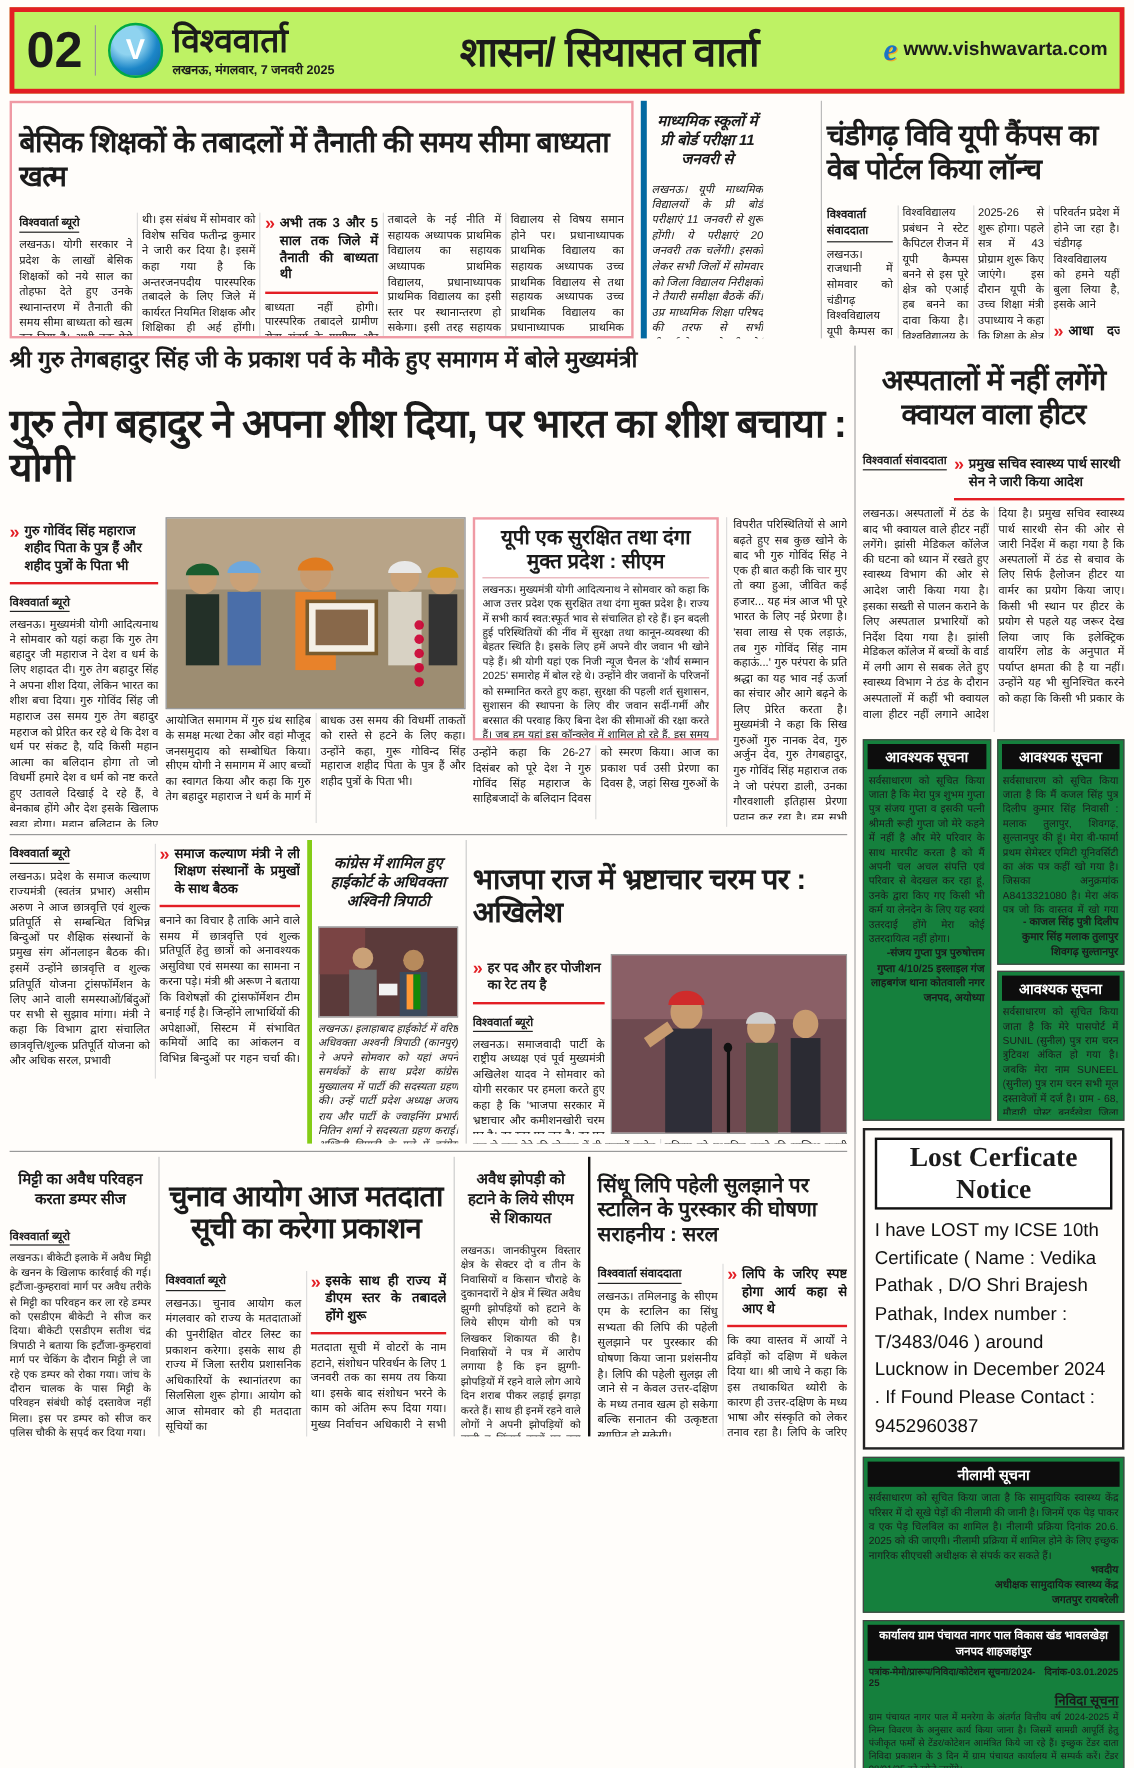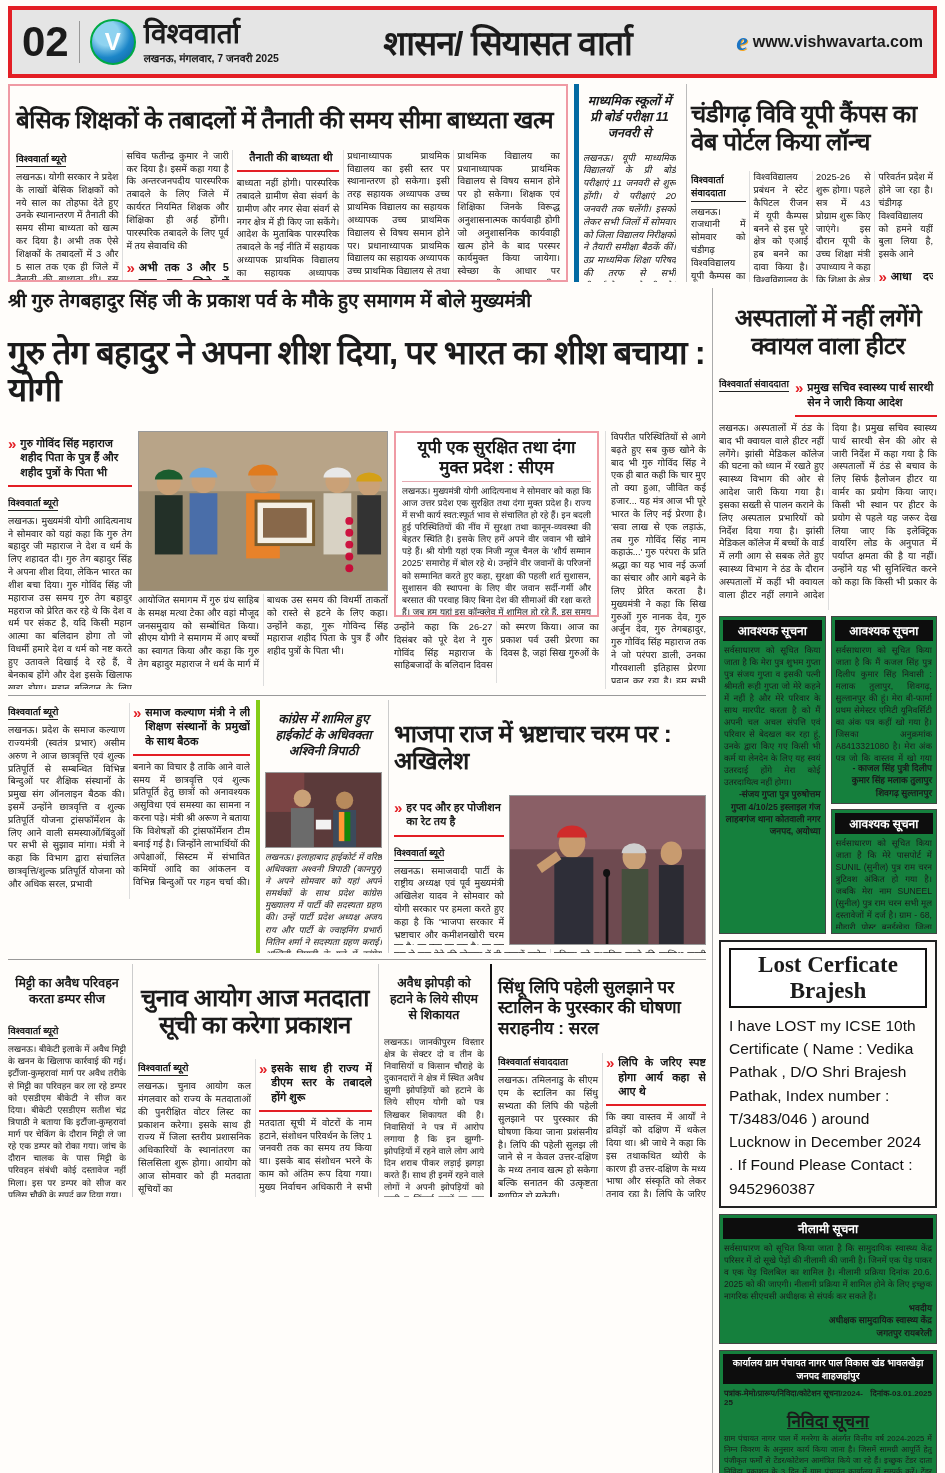--- a/index.html
+++ b/index.html
@@ -2,21 +2,21 @@
 <html lang="hi"><head>
 <meta charset="utf-8">
 <style>
   html,body{margin:0;padding:0;background:#e8e8e4;}
   .page{width:945px;min-height:1473px;margin:0 auto;background:#fffdfa;color:#1b1b1b;
         font-family:"Liberation Sans","DejaVu Sans",sans-serif;box-sizing:border-box;
         padding:6px 8px;overflow:hidden;position:relative;}
   *{box-sizing:border-box;}
 
   
-  .masthead{border:4px solid #e31e24;display:flex;align-items:center;height:72px;padding:2px 10px;background:#e5e5e5;}
+  .masthead{border:4px solid #e31e24;display:flex;align-items:center;height:72px;padding:2px 10px;background:#bef264;}
   .pageno{font-size:42px;font-weight:700;line-height:1;padding-right:10px;border-right:1px solid #999;}
   .brandwrap{display:flex;align-items:center;gap:8px;padding-left:10px;}
   .logo{width:46px;height:46px;border-radius:50%;background:radial-gradient(circle at 35% 30%,#8fd3f0 0 30%,#1c86c8 60%,#0b5f98);
         display:flex;align-items:center;justify-content:center;color:#fff;font-weight:700;font-size:24px;
         border:2px solid #0a4; }
   .brand{font-size:28px;font-weight:700;letter-spacing:0;line-height:1;}
   .dateline{font-size:10.5px;font-weight:700;margin-top:3px;}
   .section-title{flex:1;text-align:center;font-size:34px;font-weight:700;letter-spacing:-1px;}
   .mh-right{display:flex;align-items:center;gap:5px;}
   .e-icon{font-family:"Liberation Serif",serif;font-style:italic;font-weight:700;color:#1b74c4;font-size:26px;
@@ -40,23 +40,23 @@
   .clip{overflow:hidden;}
 
   
   .pinkbox{border:2px solid #ef9aa4;padding:5px 6px;background:#fff;}
   .obox{border:1.5px solid #444;padding:4px;background:#15803d;}
   .bhead{background:#0d0d0d;color:#fff;text-align:center;font-weight:700;font-size:12px;padding:2px 0;margin:-1px -1px 3px;}
   .sig{font-weight:700;text-align:right;font-size:8.8px;line-height:1.4;}
 
   
   .topband{display:flex;gap:6px;margin-top:6px;height:198px;}
-  .art-basic{width:560px;border:2px solid #ef9aa4;padding:4px 6px;}
+  .art-basic{width:520px;border:2px solid #ef9aa4;padding:4px 6px;}
   .art-preboard{width:106px;border-left:5px solid #0369a1;padding:0 4px;font-style:italic;}
-  .art-chd{flex:1;border-left:1px solid #bbb;padding:0 4px;}
+  .art-chd{flex:1;border-left:1px solid #bbb;padding:0 4px;margin-left:38px;}
 
   .mid{display:flex;gap:6px;margin-top:6px;}
   .mid-left{width:698px;}
   .rail{flex:1;border-left:1px solid #aaa;padding-left:6px;}
 
   .guru-cols{display:flex;gap:6px;margin-top:3px;height:258px;}
   .g-c1{width:124px;}
   .g-c2{width:250px;display:flex;flex-direction:column;gap:3px;}
   .g-c3{width:205px;}
   .g-c4{flex:1;border-left:1px solid #ddd;padding-left:5px;}
@@ -80,21 +80,21 @@
   .lost{border:2px solid #222;padding:6px 8px;margin-top:6px;}
   .lost-title{font-family:"Liberation Serif","DejaVu Serif",serif;font-weight:700;font-size:23px;text-align:center;
               border:2px solid #111;padding:2px 0;margin-bottom:6px;background:#fff;}
   .lost-body{font-size:15.5px;line-height:1.5;font-weight:400;color:#111;}
 
   
   .rail-notices{display:grid;grid-template-columns:1fr 1fr;gap:5px;margin-top:6px;}
   .notice-body{font-size:8.6px;line-height:1.4;text-align:justify;}
   .small{font-size:7.8px;line-height:1.4;text-align:justify;}
   .tnd-meta{display:flex;justify-content:flex-end;font-size:8px;font-weight:700;margin:2px 0;}
-  .tnd-title{text-align:center;font-weight:700;font-size:17px;text-decoration:underline;margin:2px 0;}
+  .tnd-title{text-align:right;font-weight:700;font-size:11px;text-decoration:underline;margin:2px 0;}
 </style>
 </head>
 <body>
 
 <div class="page">
 
   <header class="masthead">
     <div class="pageno">02</div>
     <div class="brandwrap">
       <div class="logo">V</div>
@@ -340,21 +340,21 @@
             <div class="sig">- काजल सिंह पुत्री दिलीप कुमार सिंह मलाक तुलापुर शिवगढ़ सुल्तानपुर</div>
           </div>
           <div class="obox">
             <div class="bhead">आवश्यक सूचना</div>
             <div class="notice-body clip" style="max-height:92px;">सर्वसाधारण को सूचित किया जाता है कि मेरे पासपोर्ट में SUNIL (सुनील) पुत्र राम चरन त्रुटिवश अंकित हो गया है। जबकि मेरा नाम SUNEEL (सुनील) पुत्र राम चरन सभी मूल दस्तावेजों में दर्ज है। ग्राम - 68, मौहारी पोस्ट बनुईखेड़ा जिला उन्नाव अब उपरोक्त विवरण इसी नाम से जाना जाएगा।</div>
           </div>
         </div>
       </div>
 
       <div class="lost">
-        <div class="lost-title">Lost Cerficate Brajesh</div>
+        <div class="lost-title">Lost Cerficate Notice</div>
         <div class="lost-body">I have LOST my ICSE 10th Certificate ( Name : Vedika Pathak , D/O Shri Brajesh Pathak, Index number : T/3483/046 ) around Lucknow in December 2024 . If Found Please Contact : 9452960387</div>
       </div>
 
       <div class="obox" style="margin-top:6px;">
         <div class="bhead">नीलामी सूचना</div>
         <div class="notice-body">सर्वसाधारण को सूचित किया जाता है कि सामुदायिक स्वास्थ्य केंद्र परिसर में दो सूखे पेड़ों की नीलामी की जानी है। जिनमें एक पेड़ पाकर व एक पेड़ चिलबिल का शामिल है। नीलामी प्रक्रिया दिनांक 20.6. 2025 को की जाएगी। नीलामी प्रक्रिया में शामिल होने के लिए इच्छुक नागरिक सीएचसी अधीक्षक से संपर्क कर सकते हैं।</div>
         <div class="sig">
           <div>भवदीय</div>
           <div>अधीक्षक सामुदायिक स्वास्थ्य केंद्र</div>
           <div>जगतपुर रायबरेली</div>

